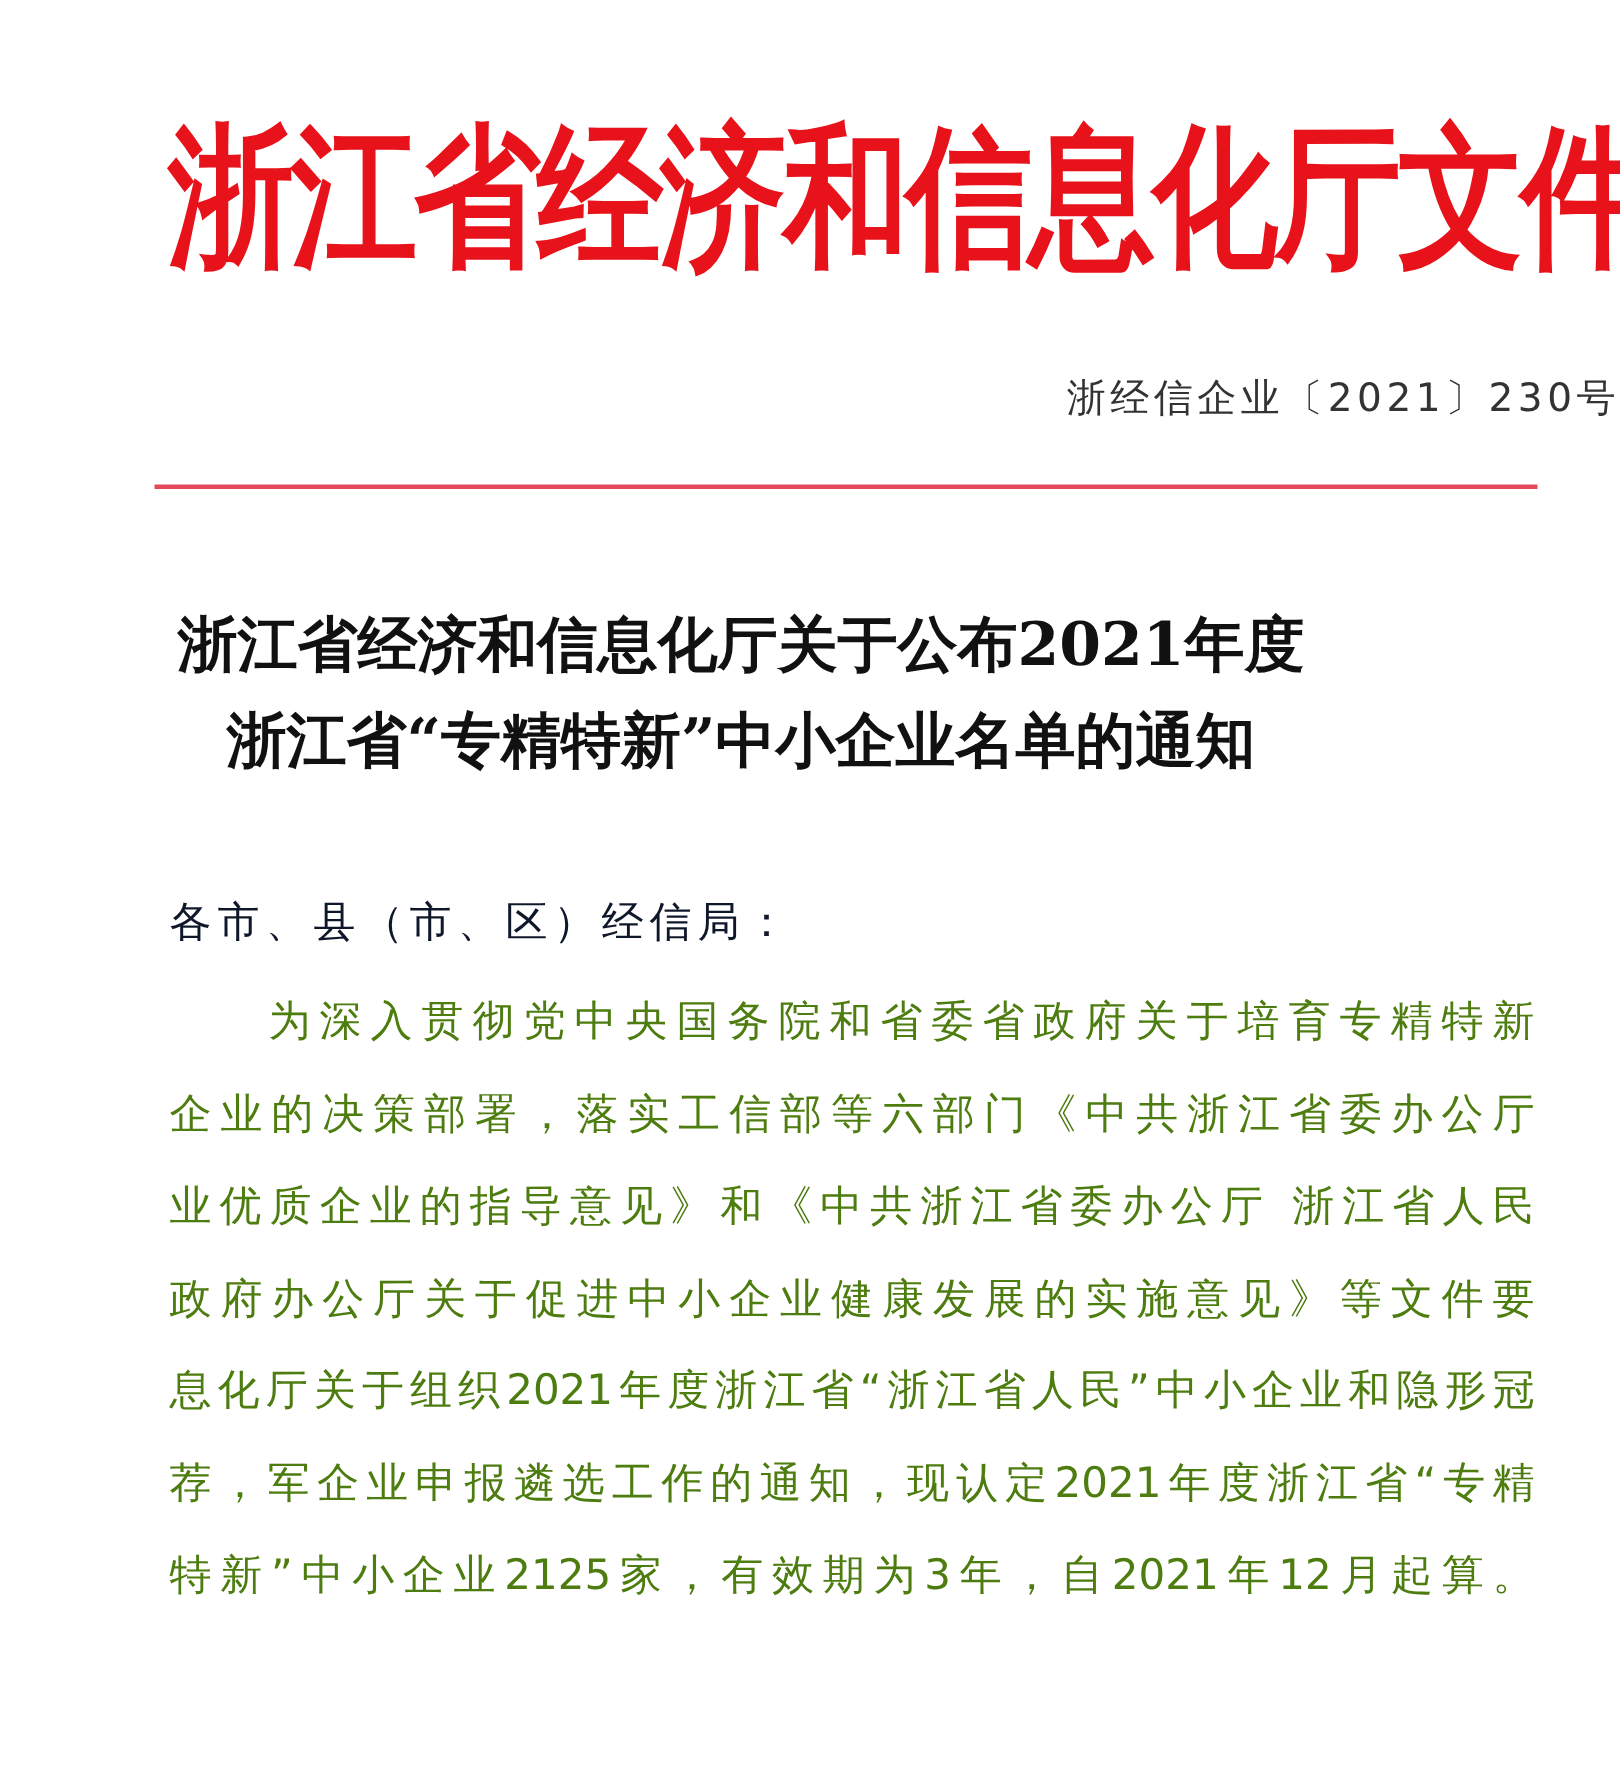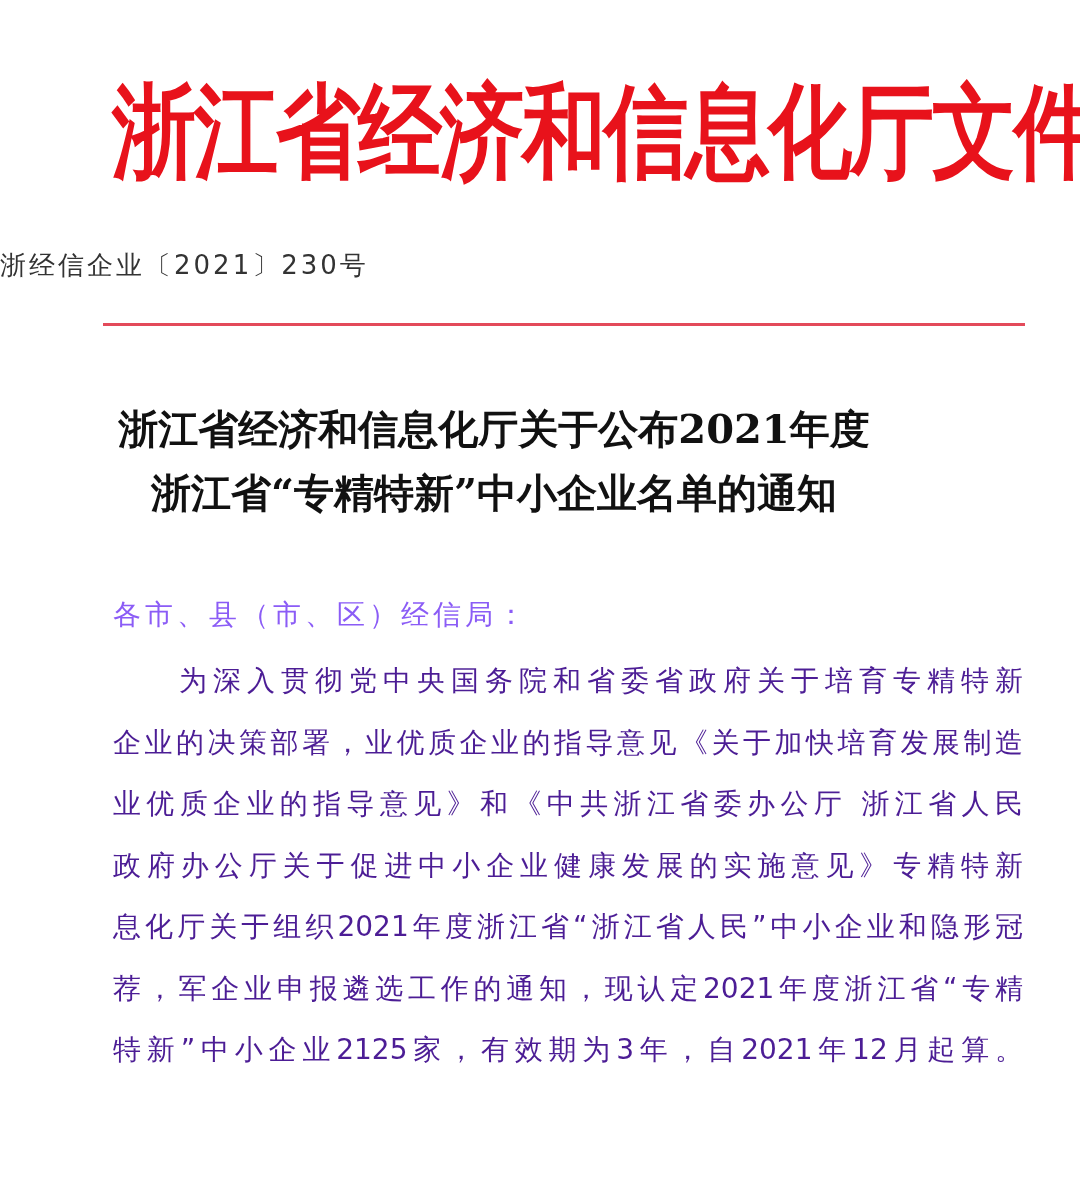--- a/index.html
+++ b/index.html
@@ -29,21 +29,21 @@
       letter-spacing: -2px;
       white-space: nowrap;
       transform: scaleY(1.22);
       transform-origin: top left;
     }
     .doc-number {
       position: absolute;
       left: 0;
       width: 1080px;
       top: 248px;
-      text-align: left;
+      text-align: right;
       font-size: 26px;
       letter-spacing: 3px;
       color: #333333;
       font-family: "DejaVu Sans", "Liberation Sans", sans-serif;
     }
     .red-rule {
       position: absolute;
       left: 103px;
       top: 323px;
       width: 922px;
@@ -64,36 +64,36 @@
     }
     .title.l1 { top: 402px; }
     .title.l2 { top: 466px; }
     .salutation {
       position: absolute;
       left: 113px;
       top: 596px;
       font-family: "DejaVu Sans", "Liberation Sans", sans-serif;
       font-size: 28px;
       letter-spacing: 4px;
-      color: #8b5cf6;
+      color: #0f172a;
       white-space: nowrap;
     }
     .body-para {
       position: absolute;
       left: 113px;
       top: 650px;
       width: 910px;
     }
     .body-line {
       display: block;
       height: 61.5px;
       line-height: 61.5px;
       font-family: "DejaVu Sans", "Liberation Sans", sans-serif;
       font-size: 28px;
-      color: #4c1d95;
+      color: #4d7c0f;
       white-space: nowrap;
       text-align: justify;
       text-align-last: justify;
     }
     .body-line.indent {
       padding-left: 66px;
     }
   </style>
 </head>
 <body>
@@ -104,19 +104,19 @@
 
 <div class="red-rule"></div>
 
 <div class="title l1">浙江省经济和信息化厅关于公布2021年度</div>
 <div class="title l2">浙江省“专精特新”中小企业名单的通知</div>
 
 <div class="salutation">各市、县（市、区）经信局：</div>
 
 <div class="body-para">
   <span class="body-line indent">为深入贯彻党中央国务院和省委省政府关于培育专精特新</span>
-  <span class="body-line">企业的决策部署，业优质企业的指导意见《关于加快培育发展制造</span>
+  <span class="body-line">企业的决策部署，落实工信部等六部门《中共浙江省委办公厅</span>
   <span class="body-line">业优质企业的指导意见》和《中共浙江省委办公厅 浙江省人民</span>
-  <span class="body-line">政府办公厅关于促进中小企业健康发展的实施意见》专精特新</span>
+  <span class="body-line">政府办公厅关于促进中小企业健康发展的实施意见》等文件要</span>
   <span class="body-line">息化厅关于组织2021年度浙江省“浙江省人民”中小企业和隐形冠</span>
   <span class="body-line">荐，军企业申报遴选工作的通知，现认定2021年度浙江省“专精</span>
   <span class="body-line">特新”中小企业2125家，有效期为3年，自2021年12月起算。</span>
 </div>
 
 </body></html>

